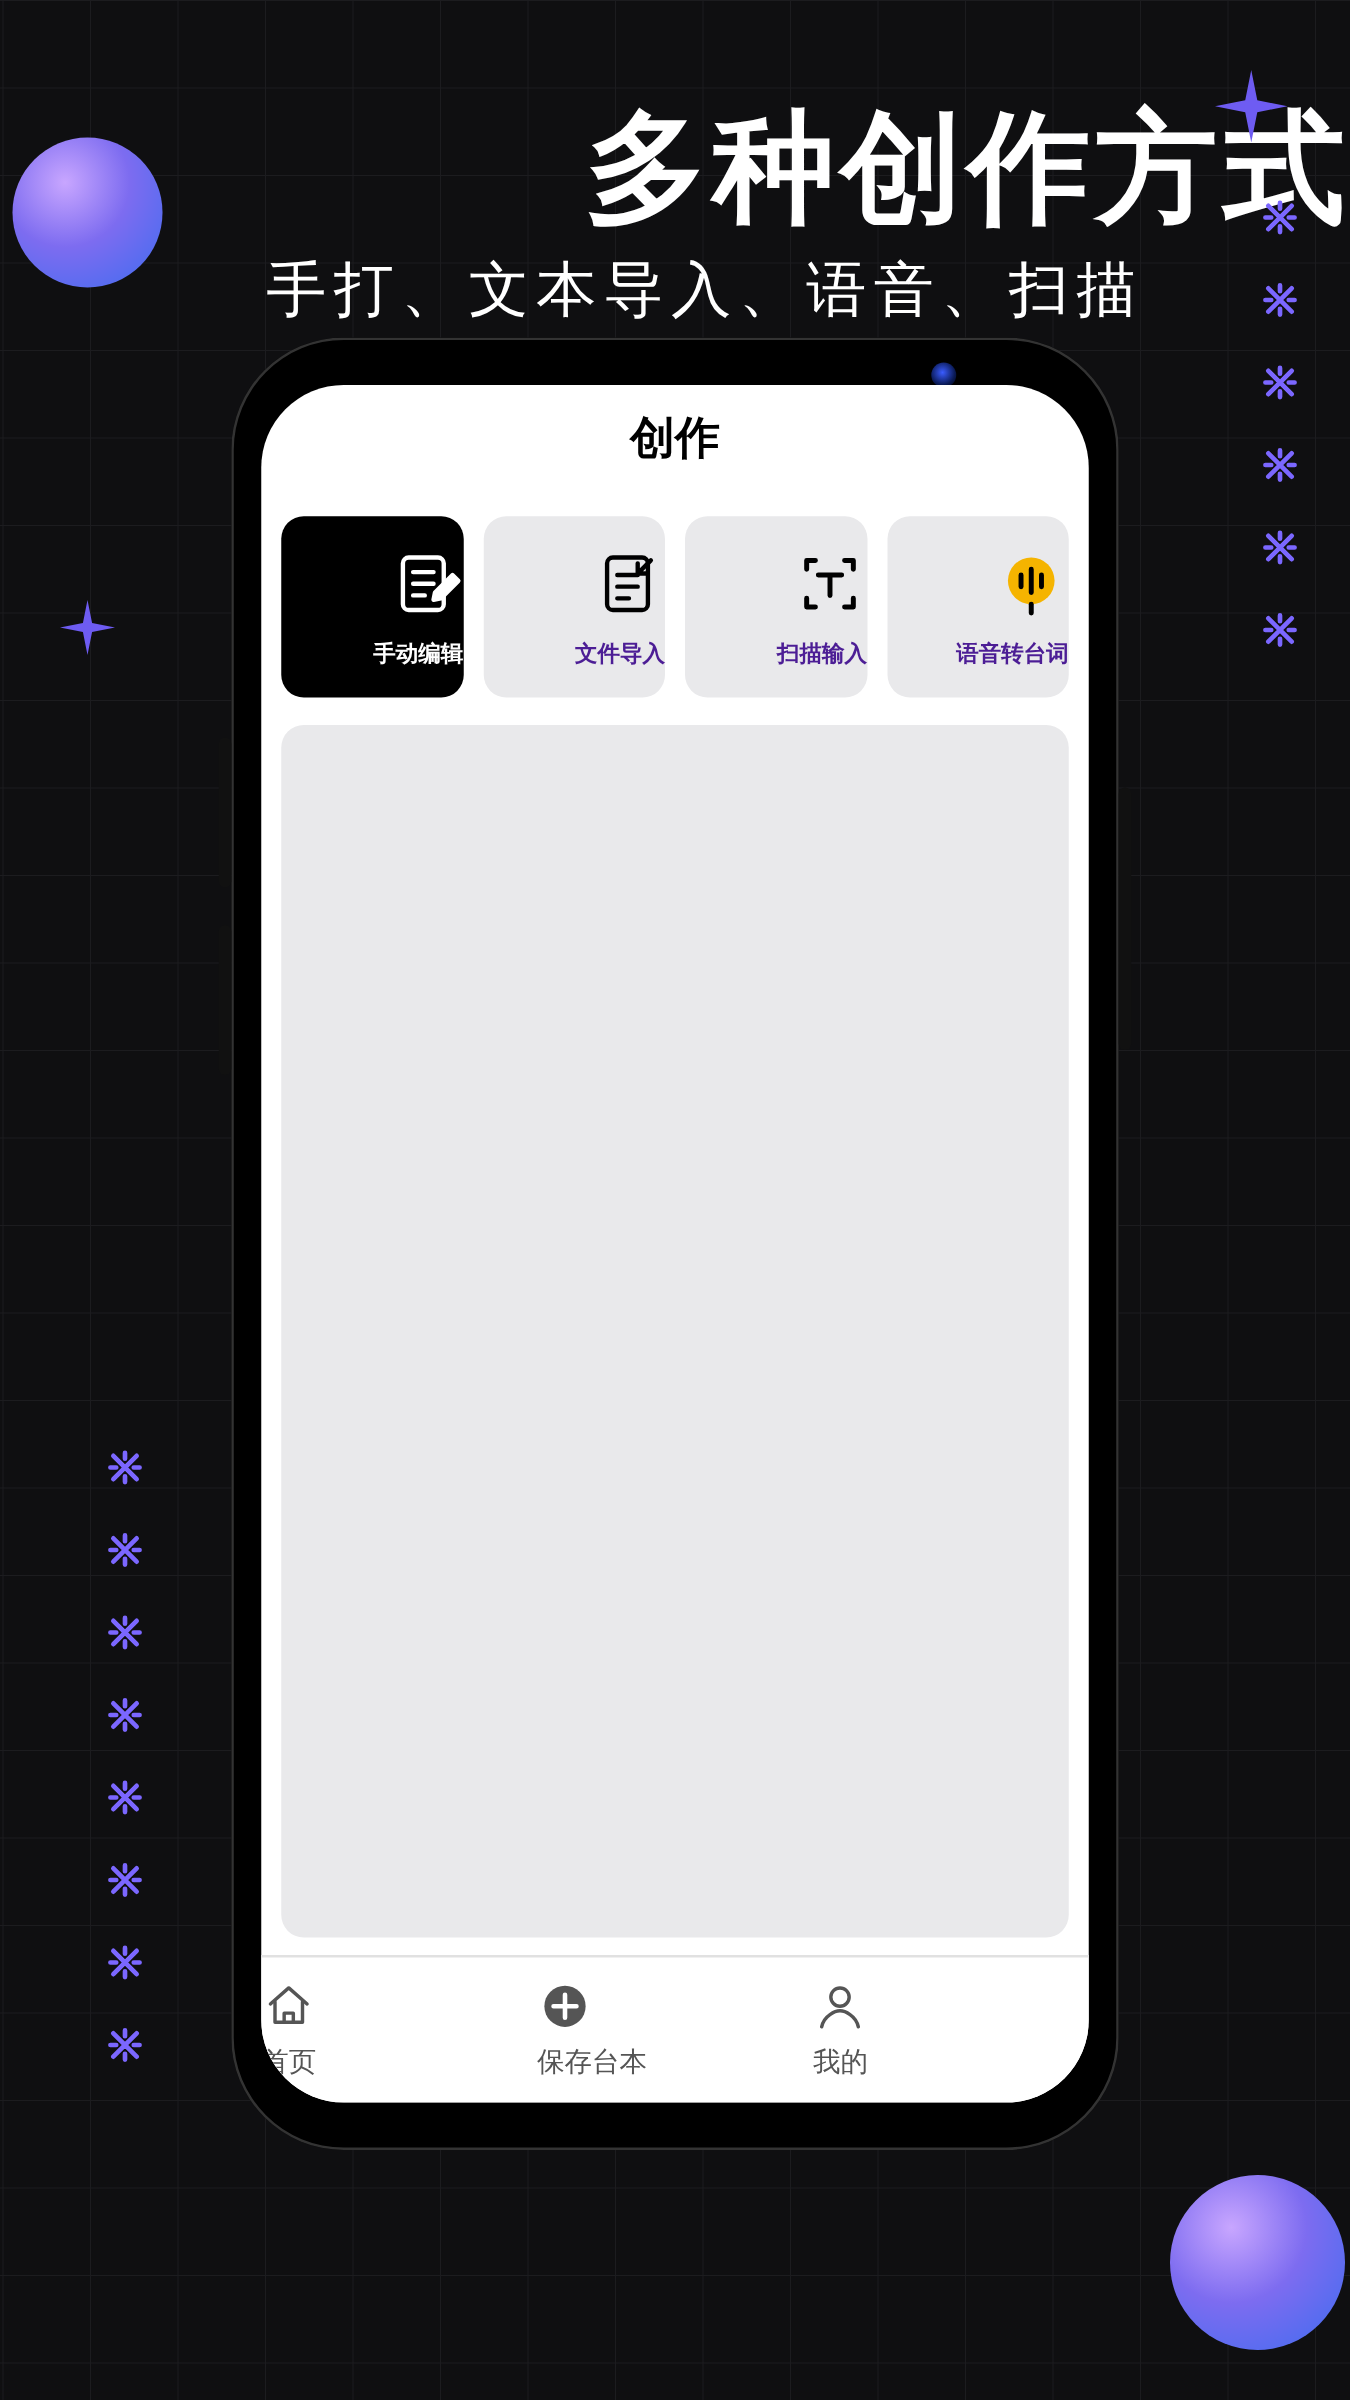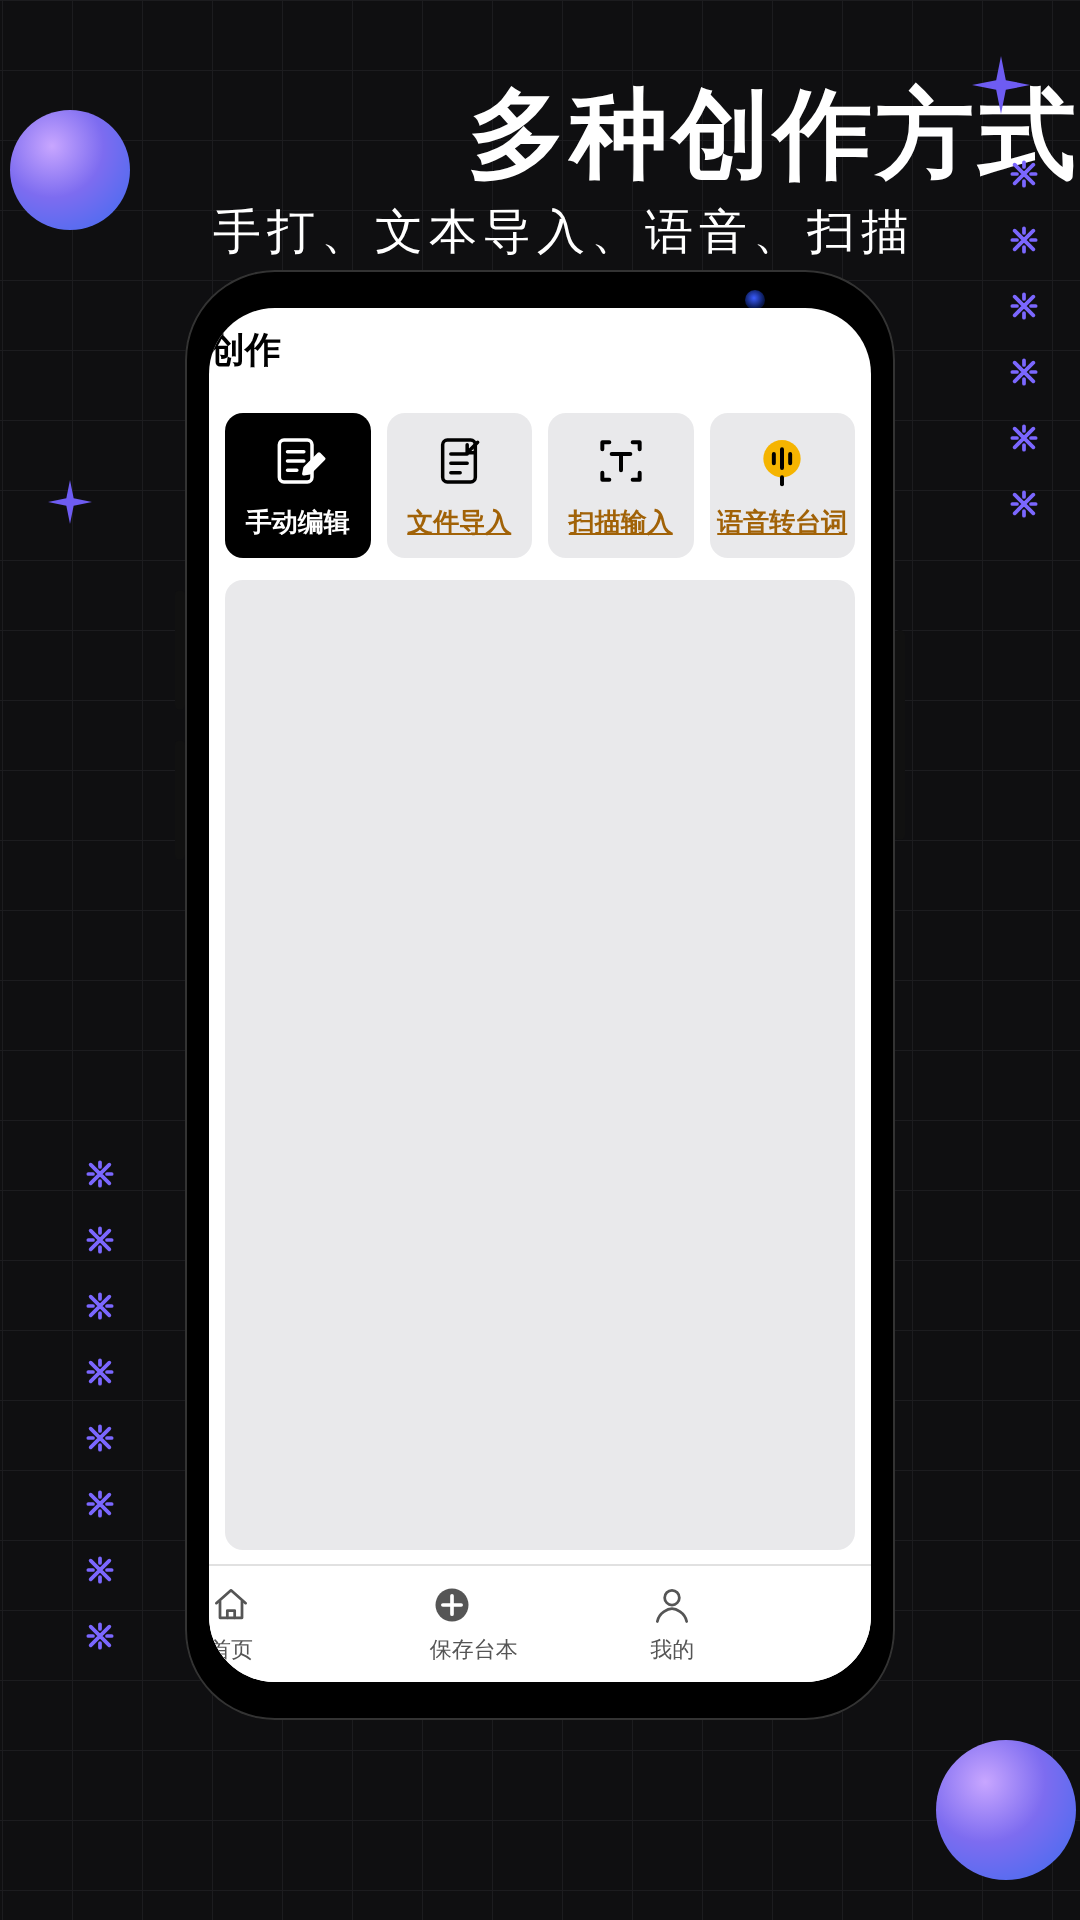--- a/index.html
+++ b/index.html
@@ -96,48 +96,48 @@
 
   .screen {
     position: absolute;
     top: 38px; bottom: 38px; left: 24px; right: 24px;
     background: #fff;
     border-radius: 66px;
     overflow: hidden;
   }
 
   .topbar {
-    text-align: left;
+    text-align: center;
     font-size: 36px;
     font-weight: 700;
     color: #000;
     padding-top: 18px;
     height: 70px;
   }
 
   .cards {
     display: flex;
     gap: 16px;
     padding: 0 16px;
     height: 180px;
   }
   .card {
     flex: 1;
     border-radius: 18px;
     display: flex; flex-direction: column;
-    align-items: center; justify-content: center;
+    align-items: flex-end; justify-content: center;
     gap: 14px;
-    font-size: 26px;
+    font-size: 18px;
     font-weight: 600;
     margin-top: 35px;
   }
   .card-icon { width: 60px; height: 60px; display:flex; align-items:center; justify-content:center; }
   .card-icon svg { width: 56px; height: 56px; }
   .card.active   { background:#000; color:#fff; }
-  .card.inactive { background:#e9e9eb; color:#a16207;text-decoration:underline; }
+  .card.inactive { background:#e9e9eb; color:#4c1d95; }
 
   .canvas {
     margin: 22px 16px 0;
     height: 970px;
     background: #e9e9eb;
     border-radius: 18px;
   }
 
   .save-btn {
     margin: 22px 16px 0;

